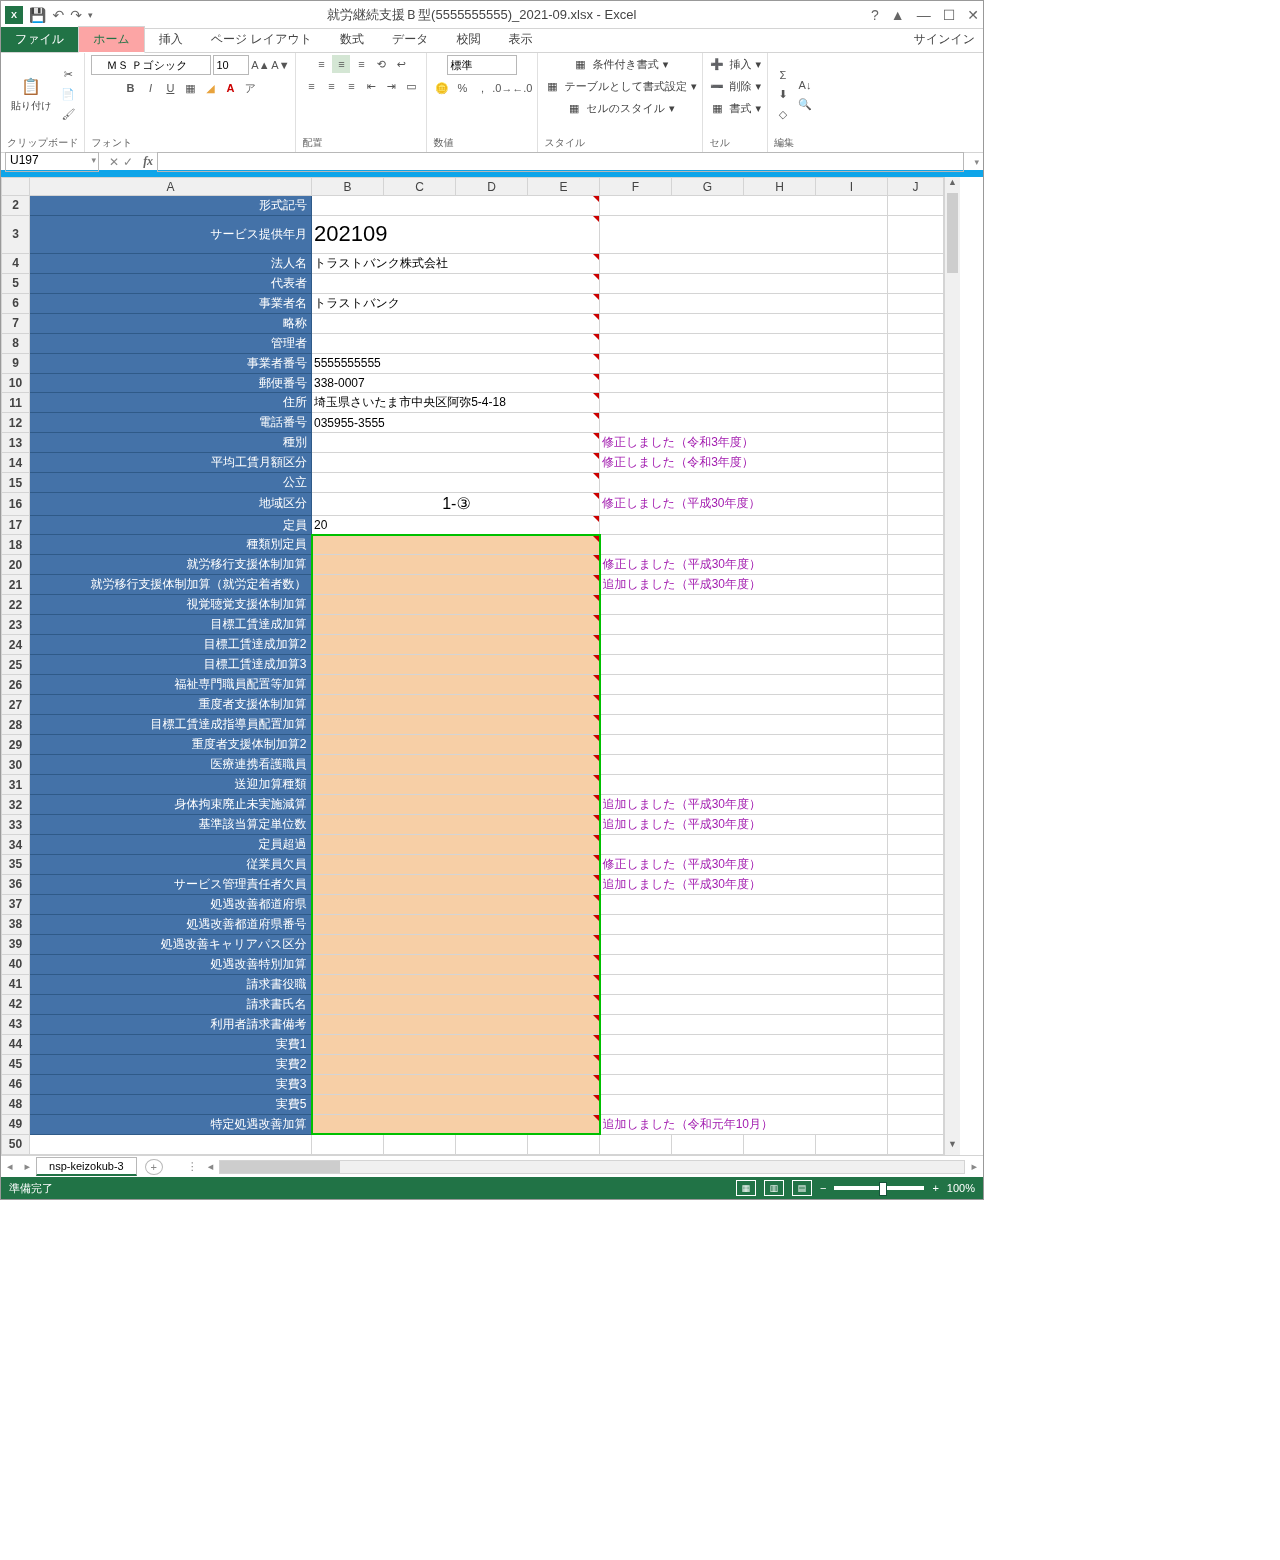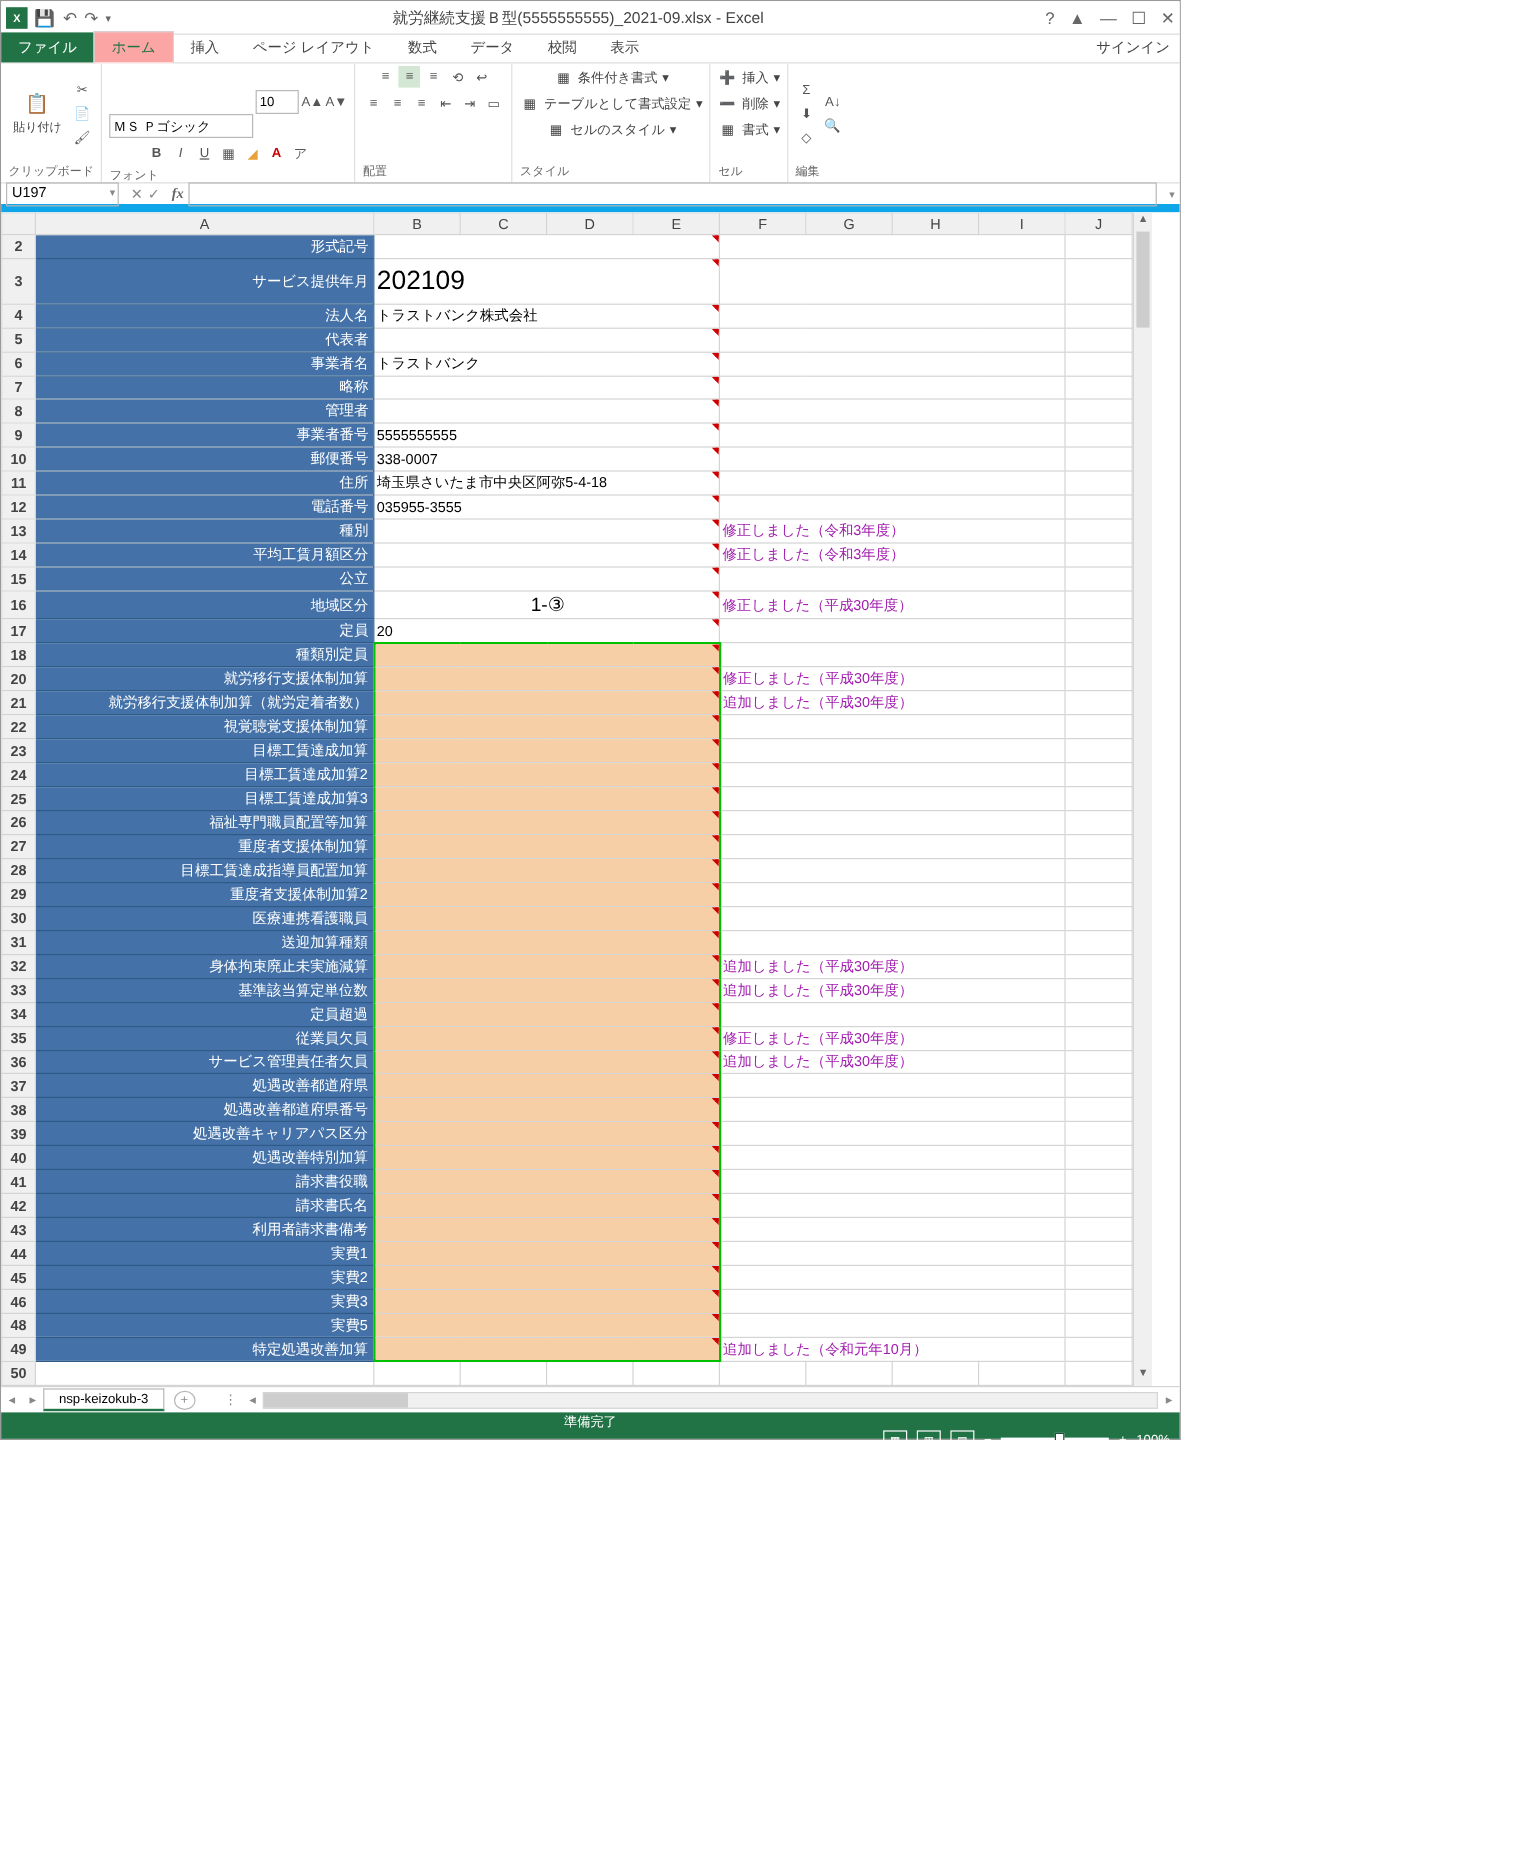--- a/index.html
+++ b/index.html
@@ -24,21 +24,21 @@
 
 .ribbon { height: 100px; background: #fff; border-bottom: 1px solid #d4d4d4; display: flex; }
 .ribbon-group { border-right: 1px solid #e0e0e0; padding: 2px 6px; display: flex; flex-direction: column; justify-content: space-between; }
 .ribbon-group .glabel { font-size: 10px; color: #666; padding-top: 2px; }
 .ribbon-group .gbody { flex: 1; display: flex; align-items: center; gap: 4px; }
 .rbtn { display: flex; flex-direction: column; align-items: center; font-size: 10px; color: #444; padding: 2px 4px; gap: 2px; }
 .rbtn .ico { width: 20px; height: 20px; display: flex; align-items: center; justify-content: center; font-size: 16px; }
 .rrow { display: flex; gap: 2px; align-items: center; }
 .rcol { display: flex; flex-direction: column; gap: 2px; }
 .small-btn { width: 18px; height: 18px; display: flex; align-items: center; justify-content: center; font-size: 11px; color: #555; border: 1px solid transparent; }
-.font-select { width: 120px; height: 20px; border: 1px solid #b8b8b8; font-size: 11px; padding: 0 2px; margin-top: 40px; }
+.font-select { width: 120px; height: 20px; border: 1px solid #b8b8b8; font-size: 11px; padding: 0 14px; }
 .size-select { width: 36px; height: 20px; border: 1px solid #b8b8b8; font-size: 11px; padding: 0 2px; }
 .num-select { width: 70px; height: 20px; border: 1px solid #b8b8b8; font-size: 11px; padding: 0 2px; }
 .style-row { display: flex; align-items: center; gap: 4px; font-size: 11px; color: #444; padding: 1px 0; white-space: nowrap; }
 .style-row .sico { width: 16px; height: 16px; display: flex; align-items: center; justify-content: center; }
 
 
 .formula-bar { height: 24px; display: flex; align-items: center; border-bottom: 7px solid #0ea5e9; background: #fff; }
 .name-box { width: 94px; height: 20px; border: 1px solid #b8b8b8; margin: 0 4px; padding: 0 4px; font-size: 12px; position: relative; }
 .name-box::after { content: "▾"; position: absolute; right: 2px; top: 2px; font-size: 9px; color: #888; }
 .fx-buttons { display: flex; gap: 4px; padding: 0 6px; color: #888; }
@@ -81,21 +81,21 @@
 
 .sheet-tabs { height: 22px; display: flex; align-items: center; background: #fff; border-top: 1px solid #d4d4d4; font-size: 11px; }
 .sheet-tabs .navbtn { padding: 0 6px; color: #888; }
 .sheet-tabs .sheet-tab { padding: 2px 12px; border: 1px solid #b8b8b8; background: #fff; border-bottom: 2px solid #217346; }
 .sheet-tabs .addsheet { padding: 0 8px; color: #888; border: 1px solid #b8b8b8; border-radius: 50%; width: 16px; height: 16px; display: flex; align-items: center; justify-content: center; margin-left: 8px; }
 .sheet-tabs .hscroll { flex: 1; margin-left: 20px; display: flex; align-items: center; }
 .sheet-tabs .hscroll .htrack { flex: 1; height: 14px; background: #f0f0f0; border: 1px solid #d4d4d4; position: relative; }
 .sheet-tabs .hscroll .hthumb { position: absolute; left: 0; top: 0; bottom: 0; width: 120px; background: #cdcdcd; }
 
 
-.statusbar { height: 22px; background: #217346; color: #fff; display: flex; align-items: center; padding: 0 8px; font-size: 11px; flex-direction: column; }
+.statusbar { height: 22px; background: #217346; color: #fff; display: flex; align-items: center; padding: 0 8px; font-size: 11px; }
 .statusbar .right { margin-left: auto; display: flex; align-items: center; gap: 8px; }
 .statusbar .viewbtn { width: 20px; height: 16px; border: 1px solid #fff; display: flex; align-items: center; justify-content: center; font-size: 9px; }
 .statusbar .zoom-slider { width: 90px; height: 4px; background: #fff; position: relative; }
 .statusbar .zoom-slider::after { content: ""; position: absolute; left: 50%; top: -4px; width: 6px; height: 12px; background: #fff; border: 1px solid #155239; }
 </style>
 </head>
 <body>
 
 <div class="app">
 
@@ -188,20 +188,33 @@
           <div class="small-btn">≡</div>
           <div class="small-btn">≡</div>
           <div class="small-btn">⇤</div>
           <div class="small-btn">⇥</div>
           <div class="small-btn">▭</div>
         </div>
       </div>
       <div class="glabel">配置</div>
     </div>
 
+    <div class="ribbon-group">
+      <div class="gbody rcol" style="gap:4px;">
+        <input class="num-select" value="標準" style="">
+        <div class="rrow">
+          <div class="small-btn">🪙</div>
+          <div class="small-btn">%</div>
+          <div class="small-btn">,</div>
+          <div class="small-btn">.0→</div>
+          <div class="small-btn">←.0</div>
+        </div>
+      </div>
+      <div class="glabel">数値</div>
+    </div>
 
     <div class="ribbon-group">
       <div class="gbody rcol">
         <div class="style-row"><span class="sico">▦</span><span>条件付き書式</span> ▾</div>
         <div class="style-row"><span class="sico">▦</span><span>テーブルとして書式設定</span> ▾</div>
         <div class="style-row"><span class="sico">▦</span><span>セルのスタイル</span> ▾</div>
       </div>
       <div class="glabel">スタイル</div>
     </div>
 

